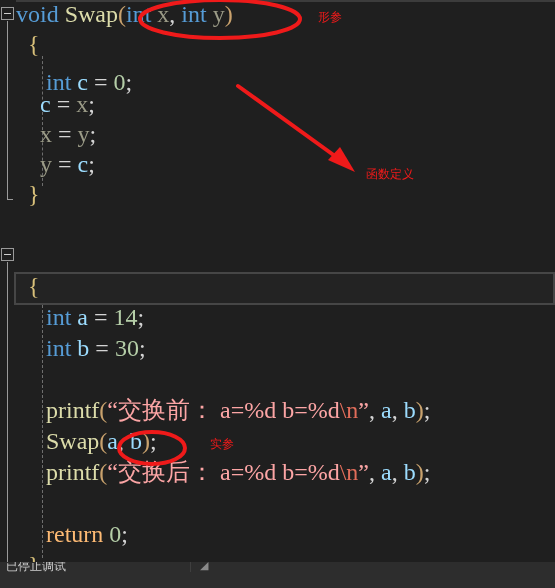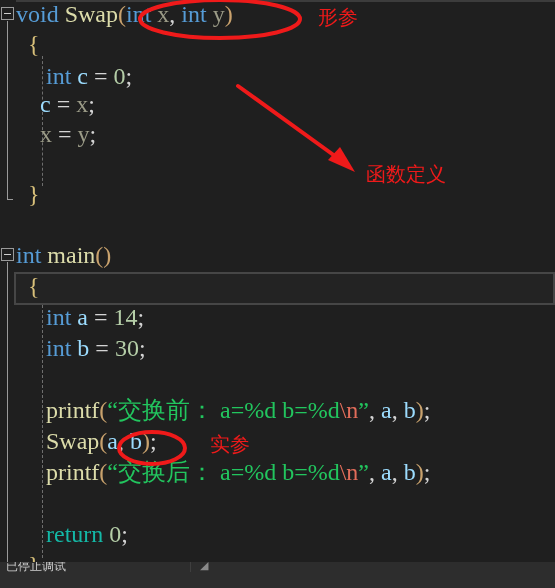--- a/index.html
+++ b/index.html
@@ -67,44 +67,44 @@
   .code-line {
     position: absolute;
     white-space: pre;
     font-family: Liberation Serif, serif;
     font-size: 24px;
     line-height: 21px;
     letter-spacing: 0px;
     color: #d4d4d4;
   }
   .kw      { color: #569cd6; }   
-  .ret     { color: #14b8a6; }   
+  .ret     { color: #fdba74; }   
   .fn      { color: #dcdcaa; }   
   .var     { color: #9cdcfe; }   
   .param   { color: #9b9b87; }   
   .num     { color: #b5cea8; }   
-  .str     { color: #22c55e; }   
+  .str     { color: #fca5a5; }   
   .esc     { color: #e26d5a; }   
   .punc    { color: #d4d4d4; }
   .brace   { color: #d8c07a; }
   .paren   { color: #c9a26d; }
 
   
   .line-highlight {
     position: absolute;
     border: 2px solid #464646;
     background: #232323;
   }
 
   
   .anno-text {
     position: absolute;
     color: #ef1a1a;
     font-family: "DejaVu Sans", sans-serif;
-    font-size: 20px;
+    font-size: 12px;
     line-height: 19px;
     white-space: nowrap;
     font-weight: 400;
   }
   .anno-layer {
     position: absolute; inset: 0;
     pointer-events: none;
   }
 
   
@@ -171,30 +171,30 @@
 
   <div class="indent-guide" style="left:42px; top:56px; height:130px;"></div>
   <div class="indent-guide" style="left:42px; top:300px; height:258px;"></div>
 
   <div class="line-highlight" style="left:14px; top:272px; width:541px; height:33px;"></div>
 
   <div class="code-line" style="left:16px; top:4px;"><span class="kw">void</span><span class="punc"> </span><span class="fn">Swap</span><span class="paren">(</span><span class="kw">int</span> <span class="param">x</span><span class="punc">,</span> <span class="kw">int</span> <span class="param">y</span><span class="paren">)</span></div>
 
   <div class="code-line" style="left:16px; top:34px;"><span class="brace">  {</span></div>
 
-  <div class="code-line" style="left:16px; top:66px;"><span class="punc">     </span><span class="kw">int</span> <span class="var">c</span> <span class="punc">=</span> <span class="num">0</span><span class="punc">;</span></div>
+  <div class="code-line" style="left:16px; top:72px;"><span class="punc">     </span><span class="kw">int</span> <span class="var">c</span> <span class="punc">=</span> <span class="num">0</span><span class="punc">;</span></div>
 
   <div class="code-line" style="left:16px; top:94px;"><span class="punc">    </span><span class="var">c</span> <span class="punc">=</span> <span class="param">x</span><span class="punc">;</span></div>
 
   <div class="code-line" style="left:16px; top:124px;"><span class="punc">    </span><span class="param">x</span> <span class="punc">=</span> <span class="param">y</span><span class="punc">;</span></div>
 
+  <div class="code-line" style="left:16px; top:154px;"><span class="punc">    </span><span class="param">y</span> <span class="punc">=</span> <span class="var">c</span><span class="punc">;</span></div>
 
   <div class="code-line" style="left:16px; top:184px;"><span class="brace">  }</span></div>
 
-  <div class="code-line" style="left:16px; top:245px;"><span class="kw">int</span> <span class="fn">main</span><span class="paren">()</span></div>
 
   <div class="code-line" style="left:16px; top:276px;"><span class="brace">  {</span></div>
 
   <div class="code-line" style="left:16px; top:307px;"><span class="punc">     </span><span class="kw">int</span> <span class="var">a</span> <span class="punc">=</span> <span class="num">14</span><span class="punc">;</span></div>
 
   <div class="code-line" style="left:16px; top:338px;"><span class="punc">     </span><span class="kw">int</span> <span class="var">b</span> <span class="punc">=</span> <span class="num">30</span><span class="punc">;</span></div>
 
   <div class="code-line" style="left:16px; top:400px;"><span class="punc">     </span><span class="fn">printf</span><span class="paren">(</span><span class="str">“交换前： a=%d b=%d</span><span class="esc">\n</span><span class="str">”</span><span class="punc">,</span> <span class="var">a</span><span class="punc">,</span> <span class="var">b</span><span class="paren">)</span><span class="punc">;</span></div>
 
   <div class="code-line" style="left:16px; top:431px;"><span class="punc">     </span><span class="fn">Swap</span><span class="paren">(</span><span class="var">a</span><span class="punc">,</span> <span class="var">b</span><span class="paren">)</span><span class="punc">;</span></div>

